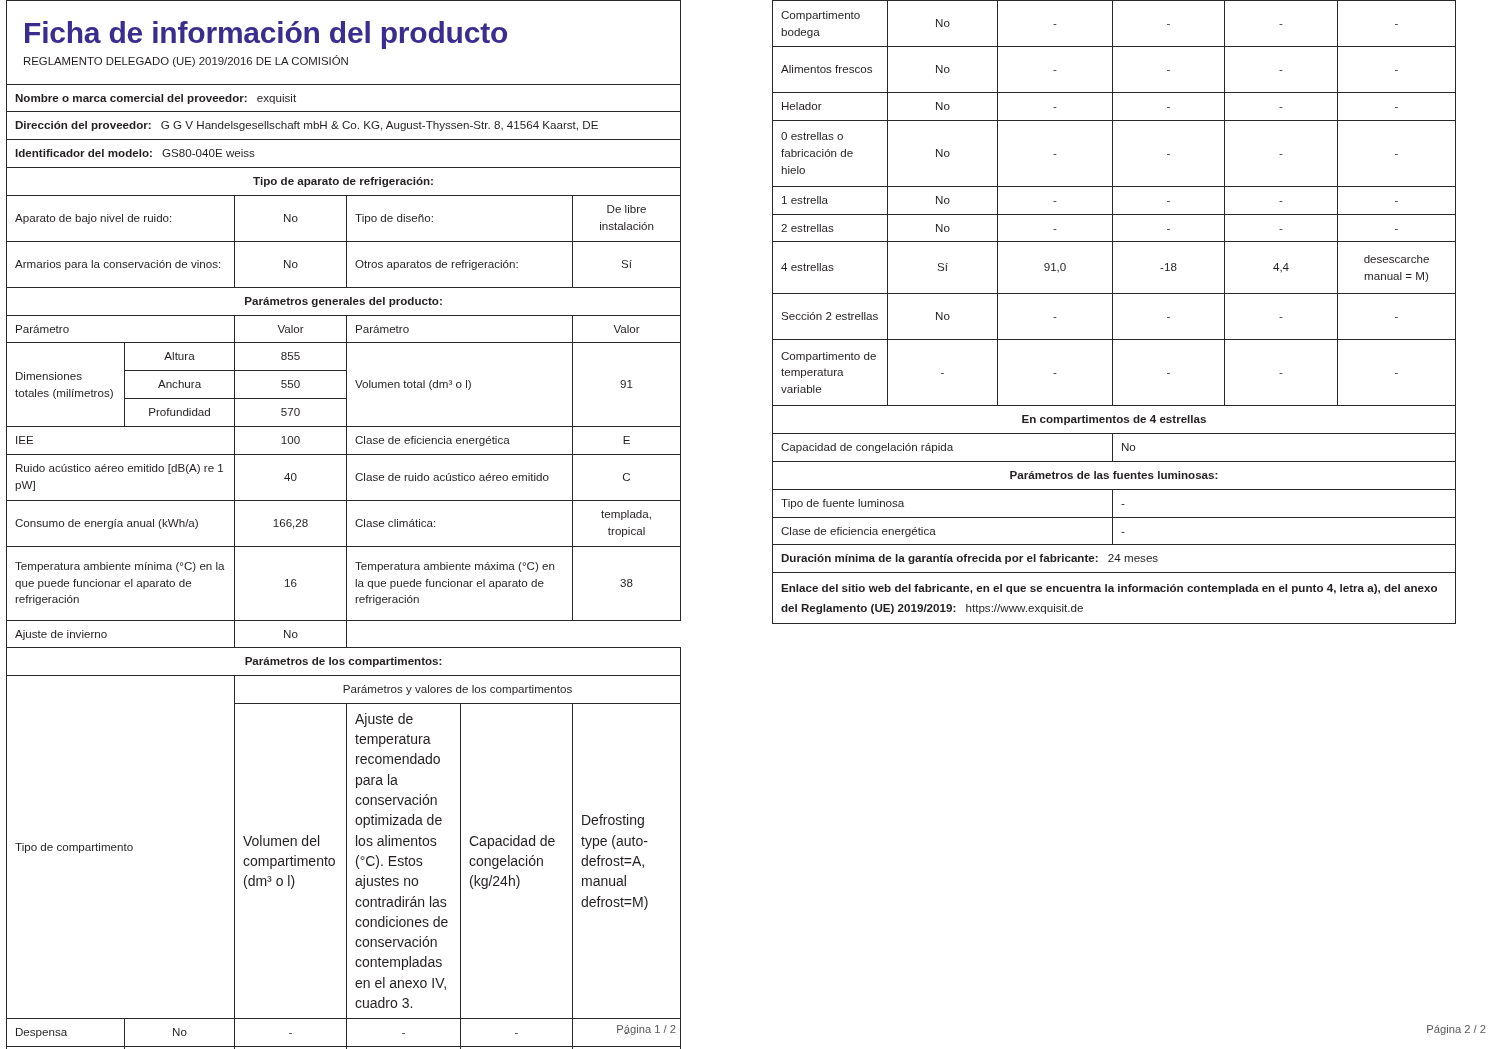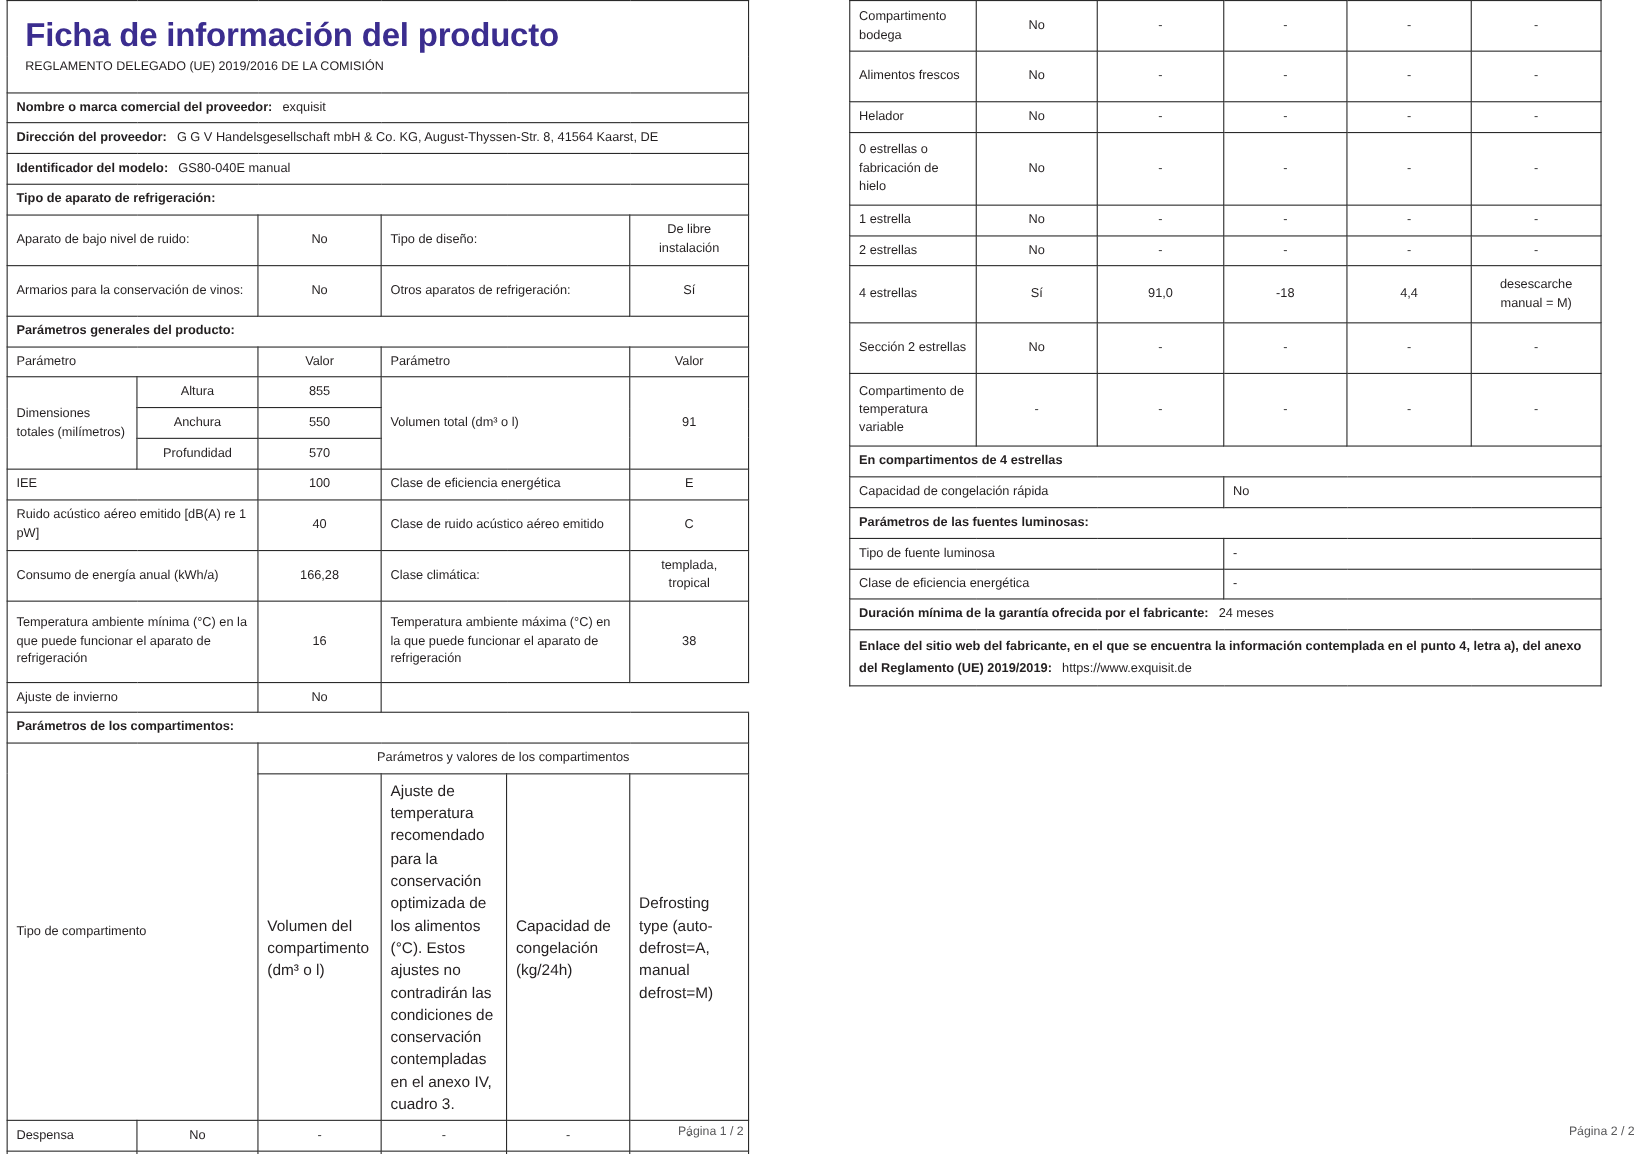--- a/index.html
+++ b/index.html
@@ -39,21 +39,21 @@
     padding: 5px 8px;
     vertical-align: middle;
     background: #fff;
   }
   .nb-top    { border-top: none !important; margin-top: 12px; }
   .nb-bottom { border-bottom: none !important; }
   .nb-right  { border-right: none !important; }
 
   .c  { text-align: center; }
   .l  { text-align: left; }
-  .b  { font-weight: bold; }
+  .b  { font-weight: bold; text-align: center; }
 
   .title {
     color: #3b2d8f;
     font-size: 30px;
     font-weight: bold;
     letter-spacing: -0.2px;
     padding: 10px 8px 2px 8px;
     line-height: 1.1;
   }
   .subtitle {
@@ -122,21 +122,21 @@
       </tr>
       <tr>
         <td colspan="6" class="kv cellline">
           <span class="k">Dirección del proveedor:</span>
           <span class="v" style="padding-left:6px">G G V Handelsgesellschaft mbH &amp; Co. KG, August-Thyssen-Str. 8, 41564 Kaarst, DE</span>
         </td>
       </tr>
       <tr>
         <td colspan="6" class="kv cellline">
           <span class="k">Identificador del modelo:</span>
-          <span class="v" style="padding-left:6px">GS80-040E manual</span>
+          <span class="v" style="padding-left:6px">GS80-040E weiss</span>
         </td>
       </tr>
       <tr>
         <td colspan="6" class="b cellline">Tipo de aparato de refrigeración:</td>
       </tr>
 
       <tr>
         <td colspan="2" class="l tall">Aparato de bajo nivel de ruido:</td>
         <td class="c">No</td>
         <td colspan="2" class="l">Tipo de diseño:</td>

